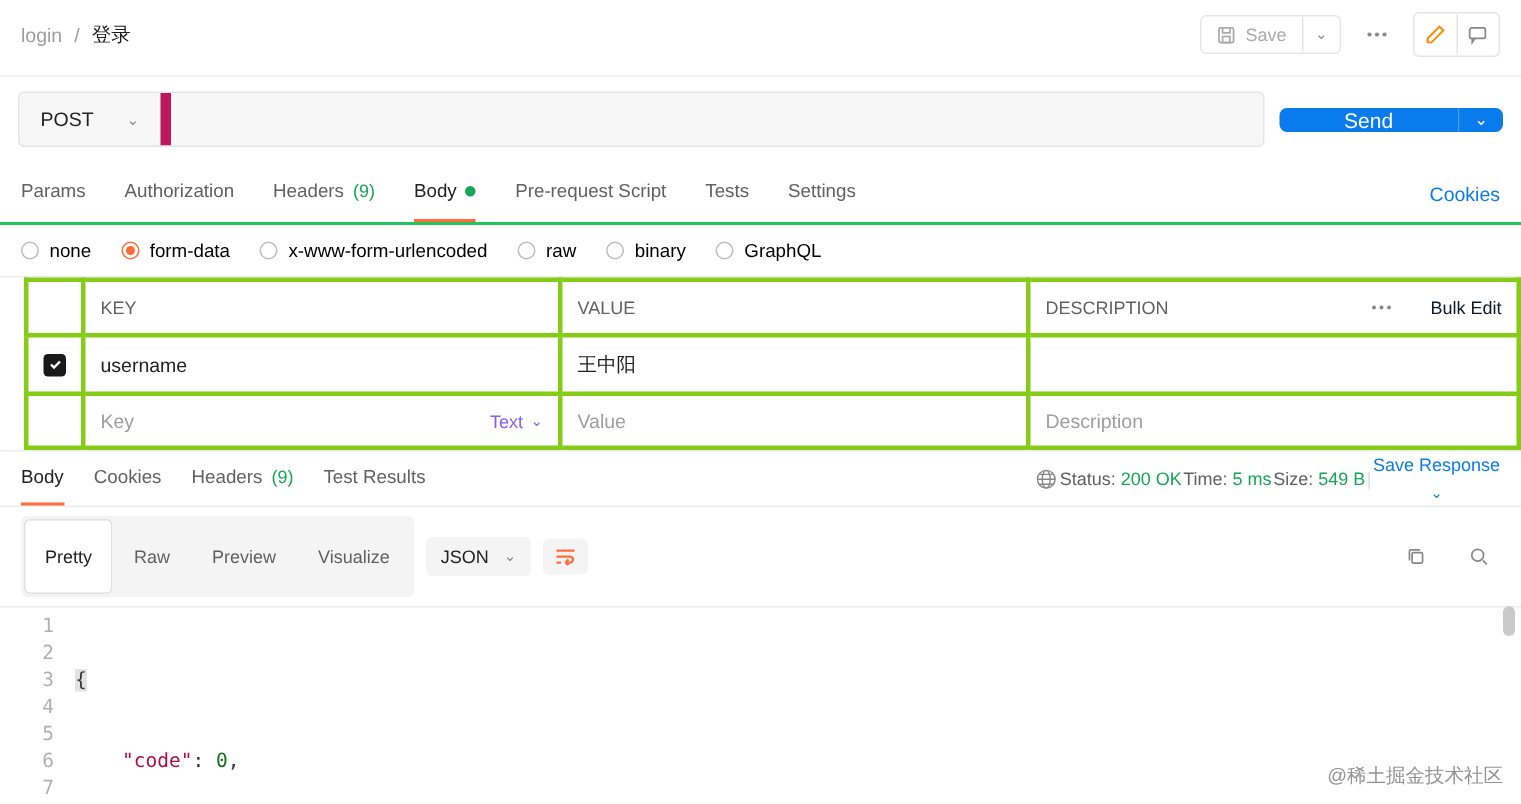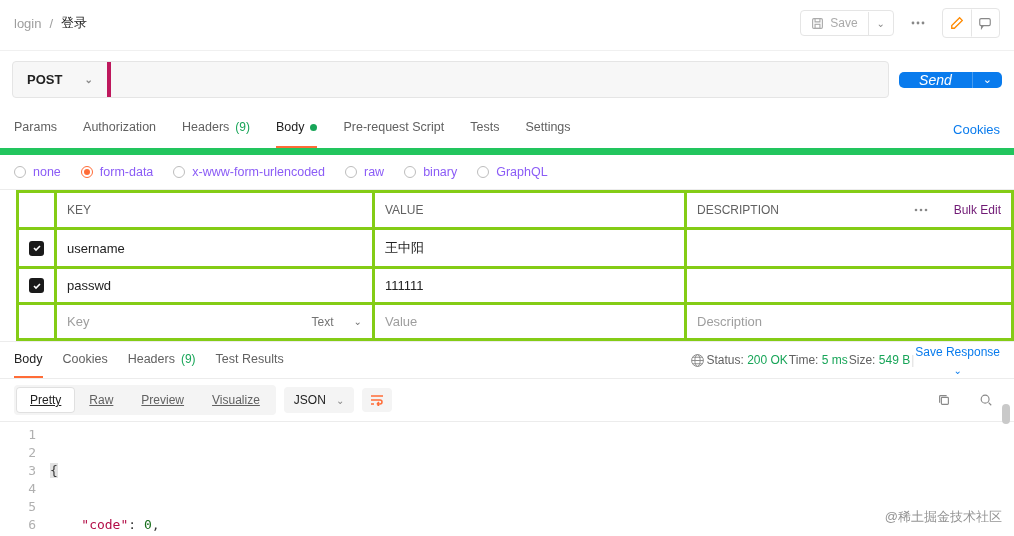--- a/index.html
+++ b/index.html
@@ -30,72 +30,72 @@
   .save-caret { border-left:1px solid #e5e5e5;padding:6px 8px;color:#888;font-size:10px; }
   .icon-btn { display:flex;align-items:center;justify-content:center;min-width:28px;height:28px;border:1px solid transparent;border-radius:4px;color:#888;cursor:pointer; padding:0 6px;}
   .boxed-icons { display:flex;border:1px solid #e5e5e5;border-radius:4px;overflow:hidden; }
   .boxed-icons .icon-btn { border-radius:0; }
   .boxed-icons .icon-btn + .icon-btn { border-left:1px solid #e5e5e5; }
   .pencil { color:#ff8a00; }
 
   
   .url-row { display:flex; gap:10px; padding:10px 12px 12px 12px; align-items:center; }
   .method-url { flex:1; display:flex; border:1px solid #e5e5e5; background:#f7f7f7; border-radius:4px; overflow:hidden; }
-  .method-select { display:flex;align-items:center;gap:22px;padding:10px 14px;font-weight:700;font-size:13px;border-right:4px solid #be185d;min-width:98px;justify-content:space-between;color:#222;cursor:pointer; }
+  .method-select { display:flex;align-items:center;gap:22px;padding:10px 14px;font-weight:400;font-size:13px;border-right:7px solid #be185d;min-width:98px;justify-content:space-between;color:#222;cursor:pointer; }
   .url-input { flex:1; padding:10px 12px; background:transparent; border:none; font-size:13px; color:#222; outline:none; }
   .send-group { display:flex; align-items:stretch; }
-  .send-btn { background:#097bed; color:#fff; border:none; border-radius:5px 0 0 5px; padding:0 20px; font-size:14px; font-weight:500; cursor:pointer;font-style:italic; }
+  .send-btn { background:#097bed; color:#fff; border:none; border-radius:5px 0 0 5px; padding:0 43px; font-size:14px; font-weight:500; cursor:pointer; }
   .send-caret { background:#097bed; color:#fff; border:none; border-left:1px solid rgba(255,255,255,0.25); border-radius:0 5px 5px 0; padding:0 10px; cursor:pointer; display:flex;align-items:center; }
 
   
-  .req-tabs-row { display:flex; align-items:center; justify-content:space-between; padding:0 14px; border-bottom:7px solid #22c55e; }
+  .req-tabs-row { display:flex; align-items:center; justify-content:space-between; padding:0 14px; border-bottom:2px solid #22c55e; }
   .req-tabs { display:flex; gap:26px; }
   .req-tab { padding:10px 0 12px 0; font-size:12.5px; color:#616161; cursor:pointer; border-bottom:2px solid transparent; display:flex; align-items:center; gap:6px;}
   .req-tab.active { color:#222; border-bottom-color:#ff6c37; font-weight:500; }
   .count-badge { color:#18a558; font-size:12px; }
   .dot-indicator { width:7px;height:7px;border-radius:50%;background:#18a558;display:inline-block; }
   .cookies-link { color:#097bed; font-size:13px; cursor:pointer; }
 
   
   .body-types { display:flex; gap:20px; padding:10px 14px; align-items:center; border-bottom:1px solid #ececec;}
-  .radio-item { display:flex; align-items:center; gap:7px; font-size:12.5px; color:#8b5cf6; cursor:pointer; }
+  .radio-item { display:flex; align-items:center; gap:7px; font-size:12.5px; color:#000000; cursor:pointer; }
   .radio-dot { width:12px;height:12px;border-radius:50%;border:1px solid #bdbdbd;display:inline-flex;align-items:center;justify-content:center;background:#fff; }
   .radio-item.selected .radio-dot { border-color:#ff6c37; }
   .radio-item.selected .radio-dot::after { content:'';width:6px;height:6px;border-radius:50%;background:#ff6c37;display:block; }
 
   
   .kv-table { width:calc(100% - 16px); margin-left:16px; border-collapse:collapse; }
   .kv-table th, .kv-table td { border:3px solid #84cc16; text-align:left; font-weight:400; }
   .kv-table thead th { color:#616161; font-size:12px; padding:10px 10px; background:#fff; }
   .kv-table td { padding:9px 10px; font-size:13px; color:#222; }
   .kv-col-check { width:34px; text-align:center; }
   .kv-col-key { width:318px; }
   .kv-col-value { width:312px; }
   .kv-actions-cell { display:flex; justify-content:space-between; align-items:center; }
-  .bulk-link { color:#701a75; cursor:pointer; font-weight:500;margin-left:10px; }
+  .bulk-link { color:#0f172a; cursor:pointer; font-weight:500;margin-left:10px; }
   .checkcell { display:flex;align-items:center;justify-content:center; }
   .checkbox { width:15px;height:15px;border-radius:3px;background:#1a1a1a;display:flex;align-items:center;justify-content:center; }
   .placeholder-row td { color:#9e9e9e; }
   .key-placeholder-cell { display:flex;justify-content:space-between;align-items:center; }
-  .type-pill { color:#737373; font-size:12px; display:flex;align-items:center;gap:20px; }
+  .type-pill { color:#8b5cf6; font-size:12px; display:flex;align-items:center;gap:5px; }
 
   
   .resp-bar { display:flex; align-items:center; justify-content:space-between; padding:0 14px; border-top:1px solid #ececec; }
   .resp-tabs { display:flex; gap:20px; }
   .resp-tab { padding:10px 0; font-size:12.5px; color:#616161; cursor:pointer; border-bottom:2px solid transparent; display:flex;gap:6px;align-items:center;}
   .resp-tab.active { color:#222; border-bottom-color:#ff6c37; font-weight:500;}
   .resp-meta { display:flex; align-items:center; gap:1px; font-size:12px; color:#616161; }
   .meta-val-green { color:#18a558; }
   .save-resp { color:#097bed; cursor:pointer; display:flex;align-items:center;gap:6px;flex-direction:column;}
 
   
   .view-toolbar { display:flex; align-items:center; justify-content:space-between; padding:6px 14px; border-top:1px solid #ececec; border-bottom:1px solid #ececec;}
   .view-left { display:flex; align-items:center; gap:8px; }
   .view-modes { display:flex; background:#f4f4f4; border-radius:4px; padding:2px; }
-  .view-mode { padding:6px 14px; font-size:12px; color:#616161; border-radius:4px; cursor:pointer;text-decoration:underline;}
+  .view-mode { padding:18px 14px; font-size:12px; color:#616161; border-radius:4px; cursor:pointer;}
   .view-mode.active { background:#fff; color:#222; box-shadow:0 0 0 1px #e0e0e0 inset;}
   .lang-select { display:flex;align-items:center;gap:10px;padding:6px 10px;font-size:12px;color:#222;background:#f4f4f4;border-radius:4px;cursor:pointer; }
   .wrap-toggle { padding:6px 8px;background:#f4f4f4;border-radius:4px;cursor:pointer;color:#ff6c37; }
   .view-right { display:flex; gap:14px; }
 
   
   .json-view { display:flex; font-family: ui-monospace, SFMono-Regular, Menlo, Consolas, monospace; font-size:13px; line-height:18px; padding:4px 0 0 0;}
   .gutter { width:50px; text-align:right; color:#b0b0b0; padding-right:14px; user-select:none; }
   .gutter div { height:18px; }
   .code { white-space:pre; }
@@ -258,34 +258,20 @@
               <svg width="10" height="10" viewBox="0 0 10 10">
                 <path d="M2 5l2 2 4-4" stroke="#fff" stroke-width="1.6" fill="none"></path>
               </svg>
             </div>
           </div>
         </td>
       <td>username</td>
       <td>王中阳</td>
       <td></td>
     </tr>
-    <tr>
-      <td class="kv-col-check">
-          <div class="checkcell">
-            <div class="checkbox">
-              <svg width="10" height="10" viewBox="0 0 10 10">
-                <path d="M2 5l2 2 4-4" stroke="#fff" stroke-width="1.6" fill="none"></path>
-              </svg>
-            </div>
-          </div>
-        </td>
-      <td>passwd</td>
-      <td>111111</td>
-      <td></td>
-    </tr>
     <tr class="placeholder-row">
       <td class="kv-col-check"></td>
       <td>
         <div class="key-placeholder-cell">
           <span>Key</span>
           <span class="type-pill">
               <span>Text</span>
               <span style="font-size:10px;">⌄</span>
             </span>
         </div>

